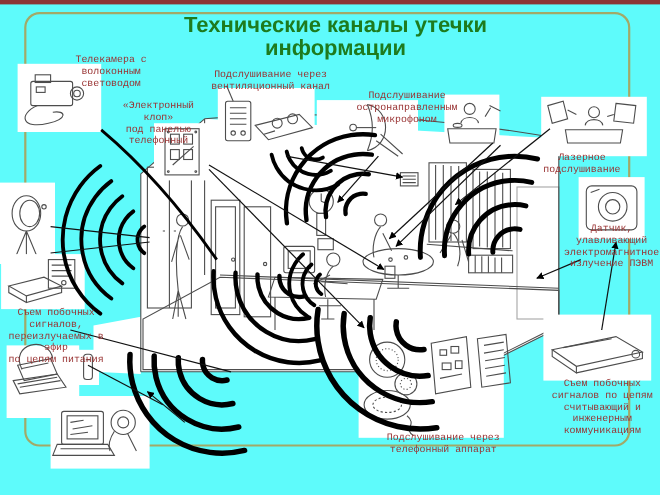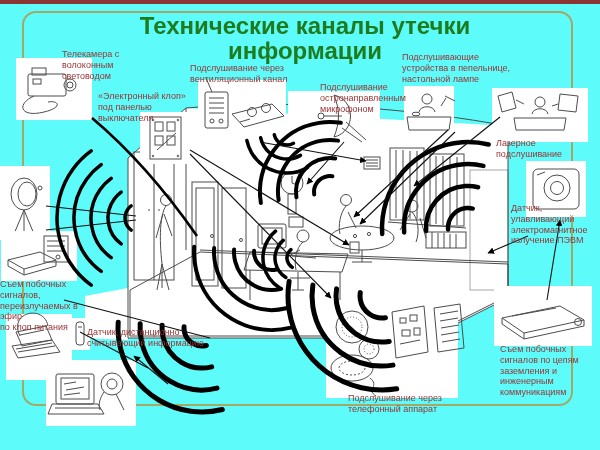--- a/index.html
+++ b/index.html
@@ -6,26 +6,26 @@
   #slide{
     position:relative;width:600px;height:450px;overflow:hidden;
     background:#5EFBFB;
     font-family:"Liberation Sans", sans-serif;
   }
   #top-bar{position:absolute;left:0;top:0;width:600px;height:4px;background:#8B3535;}
   #frame{position:absolute;left:22px;top:11px;width:547px;height:391px;
     border:2px solid #A2A968;border-radius:14px;}
   #title{
     position:absolute;left:110px;top:13px;width:390px;
-    color:#1E7B1E;font-size:24px;font-weight:bold;line-height:1.05;
+    color:#1E7B1E;font-size:20px;font-weight:bold;line-height:1.05;
     text-align:center;white-space:pre-line;
   }
   .callout-label{
     position:absolute;color:#993333;font-size:9px;line-height:1.2;
-    text-align:left;white-space:pre-line;z-index:5;
+    text-align:center;white-space:pre-line;z-index:5;font-family:Liberation Mono, monospace;
   }
   #canvas{position:absolute;left:0;top:0;z-index:2;}
   .art *{fill:none;stroke:#4d4d4d;stroke-width:1;}
   .art .cbox{fill:#ffffff;stroke:none;}
   .wave{fill:none;stroke:#000;stroke-linecap:round;}
   .arrow{stroke:#111;stroke-width:1.1;fill:none;}
   .thick{stroke:#000;stroke-width:2.6;fill:none;}
 </style>
 </head>
 <body>
@@ -303,40 +303,35 @@
       <path class="arrow" d="M64,300 L210,338"></path>
       <path class="arrow" d="M46,206 L136,216 M46,230 L136,220"></path>
     </g>
   </svg>
 
   <div class="callout-label" style="left:62px;top:49px;width:78px">Телекамера с
 волоконным
 световодом</div>
   <div class="callout-label" style="left:98px;top:91px;width:92px">«Электронный клоп»
 под панелью
-выключателя</div>
+телефонный</div>
   <div class="callout-label" style="left:190px;top:63px;width:112px">Подслушивание через
 вентиляционный канал</div>
   <div class="callout-label" style="left:320px;top:82px;width:100px">Подслушивание
 остронаправленным
 микрофоном</div>
-  <div class="callout-label" style="left:402px;top:52px;width:120px">Подслушивающие
-устройства в пепельнице,
-настольной лампе</div>
-  <div class="callout-label" style="left:496px;top:138px;width:90px">Лазерное
+  <div class="callout-label" style="left:484px;top:138px;width:90px">Лазерное
 подслушивание</div>
   <div class="callout-label" style="left:0px;top:279px;width:102px">Съем побочных сигналов,
 переизлучаемых в эфир
-по клоп питания</div>
-  <div class="callout-label" style="left:87px;top:327px;width:120px">Датчик, дистанционно
-считывающий информацию</div>
+по цепям питания</div>
   <div class="callout-label" style="left:348px;top:393px;width:110px">Подслушивание через
 телефонный аппарат</div>
   <div class="callout-label" style="left:511px;top:203px;width:90px">Датчик,
 улавливающий
 электромагнитное
 излучение ПЭВМ</div>
   <div class="callout-label" style="left:500px;top:344px;width:95px">Съем побочных
 сигналов по цепям
-заземления и
+считывающий и
 инженерным
 коммуникациям</div>
 </div>
 
 </body></html>

